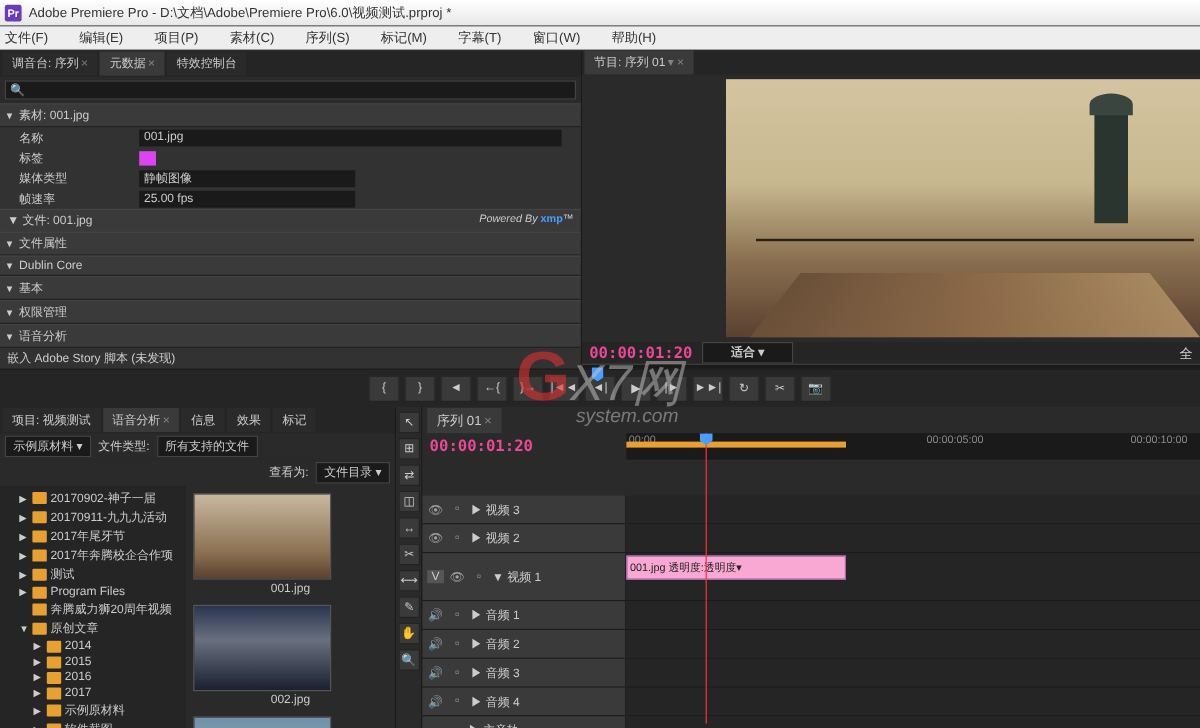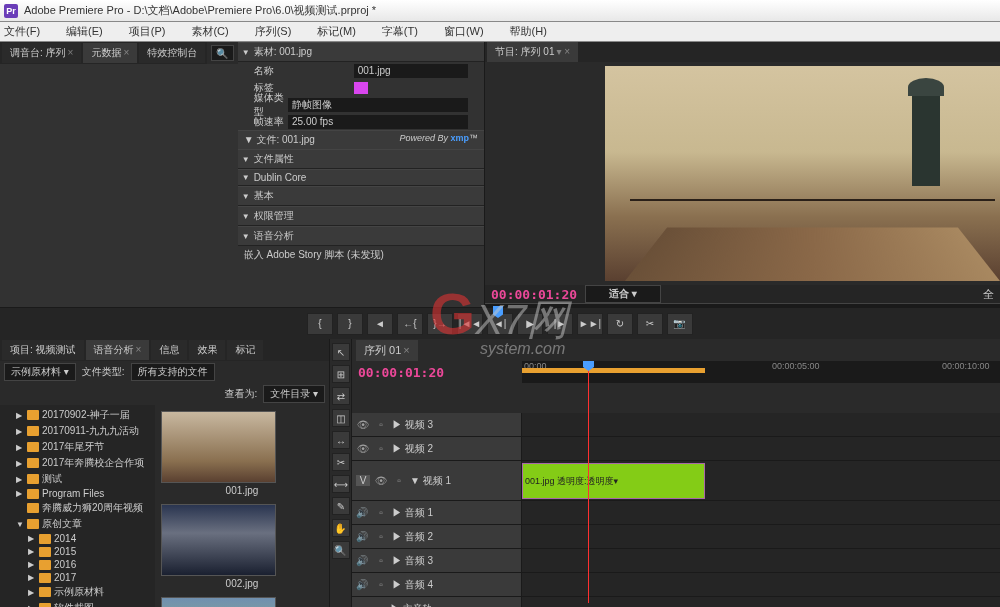--- a/index.html
+++ b/index.html
@@ -2,21 +2,21 @@
 <html><head>
 <meta charset="utf-8">
 <style>
 * { margin: 0; padding: 0; box-sizing: border-box; font-family: "Microsoft YaHei", Arial, sans-serif; }
 body { background: #323232; width: 1000px; height: 607px; overflow: hidden; font-size: 11px; color: #ccc; }
 .titlebar { background: linear-gradient(#fff, #e8e8e8); height: 22px; display: flex; align-items: center; padding: 0 4px; color: #333; border-bottom: 1px solid #888; }
 .pr-icon { width: 14px; height: 14px; background: #6a3db8; color: #fff; font-size: 9px; font-weight: bold; display: flex; align-items: center; justify-content: center; margin-right: 6px; border-radius: 2px; }
 .menubar { background: #eee; height: 20px; display: flex; align-items: center; padding: 0 4px; color: #333; gap: 26px; border-bottom: 1px solid #888; }
 .menubar span { cursor: pointer; }
 .workspace { display: flex; height: 265px; background: #2a2a2a; }
-.left-top { width: 485px; background: #323232; display: flex; flex-direction: row; border-right: 1px solid #1a1a1a; }
+.left-top { width: 485px; background: #323232; display: flex; flex-direction: column; border-right: 1px solid #1a1a1a; }
 .panel-tabs { height: 22px; background: #252525; display: flex; align-items: center; gap: 2px; padding: 0 2px; font-size: 10px; }
 .tab { padding: 3px 8px; background: #2a2a2a; cursor: pointer; }
 .tab.active { background: #3a3a3a; }
 .tab-close { opacity: 0.5; margin-left: 2px; }
 .search-row { height: 22px; background: #2a2a2a; display: flex; align-items: center; padding: 0 4px; }
 .search-box { flex: 1; background: #1a1a1a; height: 16px; border: 1px solid #444; display: flex; align-items: center; padding: 0 4px; font-size: 10px; color: #888; }
 .metadata { flex: 1; overflow: hidden; font-size: 10px; }
 .meta-header { background: #3a3a3a; padding: 2px 4px; display: flex; align-items: center; border-top: 1px solid #444; border-bottom: 1px solid #222; }
 .meta-header::before { content: "▼"; font-size: 8px; margin-right: 4px; }
 .meta-row { display: flex; padding: 2px 16px; height: 17px; align-items: center; }
@@ -68,21 +68,21 @@
 .tc-left { width: 170px; display: flex; align-items: center; padding: 0 6px; }
 .ruler { flex: 1; background: #1a1a1a; position: relative; font-size: 9px; color: #888; display: flex; align-items: flex-start; padding-top: 1px; }
 .ruler-mark { position: absolute; top: 0; height: 100%; }
 .playhead { position: absolute; top: 0; bottom: -220px; width: 1px; background: #ff3030; z-index: 10; }
 .playhead::before { content: ""; position: absolute; top: 0; left: -5px; width: 11px; height: 10px; background: #4a9eff; clip-path: polygon(0 0, 100% 0, 100% 60%, 50% 100%, 0 60%); }
 .tracks { flex: 1; overflow: hidden; position: relative; }
 .track-row { display: flex; height: 24px; border-bottom: 1px solid #1a1a1a; }
 .track-head { width: 170px; background: #3a3a3a; display: flex; align-items: center; gap: 4px; padding: 0 4px; font-size: 10px; border-right: 1px solid #1a1a1a; }
 .track-head .eye { width: 14px; text-align: center; opacity: 0.7; cursor: pointer; }
 .track-content { flex: 1; background: #252525; position: relative; }
-.clip-v1 { position: absolute; left: 0; top: 2px; height: 36px; width: 183px; background: #84cc16; border: 1px solid #a868a8; font-size: 9px; padding: 1px 2px; display: flex; align-items: center; color: #222; overflow: hidden; white-space: nowrap; }
+.clip-v1 { position: absolute; left: 0; top: 2px; height: 20px; width: 183px; background: #f9a8d4; border: 1px solid #a868a8; font-size: 9px; padding: 1px 2px; display: flex; align-items: center; color: #222; overflow: hidden; white-space: nowrap; }
 .wa-bar { position: absolute; left: 0; top: 7px; height: 5px; width: 183px; background: #e8a030; }
 .transport { height: 32px; background: #252525; display: flex; align-items: center; justify-content: center; gap: 4px; border-top: 1px solid #1a1a1a; }
 .trans-btn { width: 26px; height: 22px; background: #3a3a3a; display: flex; align-items: center; justify-content: center; cursor: pointer; border: 1px solid #222; font-size: 10px; }
 .watermark { position: absolute; left: 430px; top: 280px; font-size: 42px; color: rgba(200,200,200,0.5); font-weight: 300; font-style: italic; pointer-events: none; z-index: 100; }
 .watermark .g { font-size: 58px; color: rgba(220,50,50,0.6); font-weight: bold; font-style: normal; }
 </style>
 </head>
 <body>
 
 <div class="titlebar">

